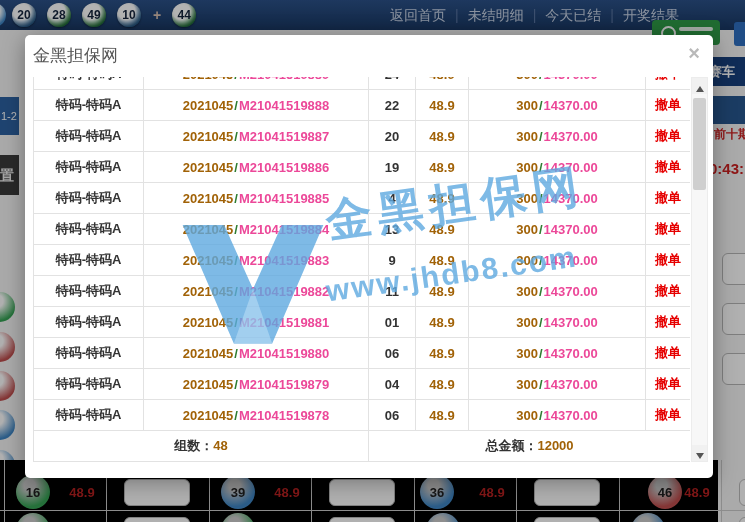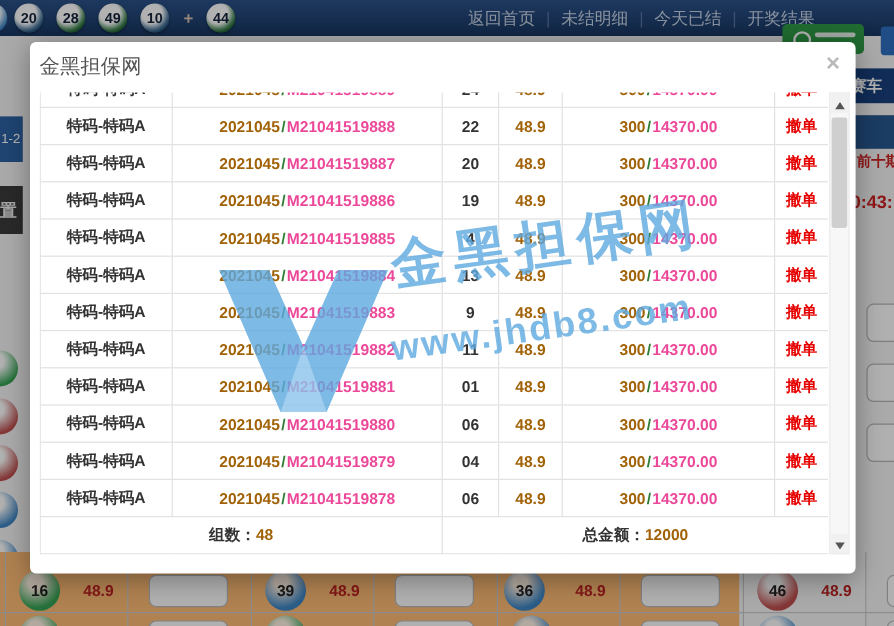--- a/index.html
+++ b/index.html
@@ -39,21 +39,21 @@
   .countdown{position:absolute;left:709px;top:160px;width:36px;overflow:hidden;
     color:#cc2222;font-size:15px;font-weight:bold;white-space:nowrap}
   .right-input{position:absolute;left:722px;width:30px;height:30px;border:1px solid #b5b5b5;
     border-radius:6px;background:#fdfdfd}
   .left-tab{position:absolute;left:0;top:97px;width:19px;height:38px;background:#2d62a3;
     color:#fff;font-size:11px;line-height:38px;text-align:left;padding-left:1px;box-sizing:border-box}
   .left-widget{position:absolute;left:0;top:155px;width:19px;height:40px;background:#3c3c3c;
     color:#eee;font-size:14px;font-weight:bold;line-height:40px}
   .pball{position:absolute;left:-15px;width:30px;height:30px;border-radius:50%}
   
-  .bet-grid{position:absolute;left:0;top:460px;width:616px;height:62px;background:#fdba74}
+  .bet-grid{position:absolute;left:0;top:460px;width:718px;height:62px;background:#000000}
   .vline{position:absolute;top:0;width:1px;height:62px;background:#c9c9c9}
   .hline{position:absolute;left:0;top:50px;width:745px;height:1px;background:#c9c9c9}
   .bg-ball{position:absolute;width:34px;height:34px;border-radius:50%;
     display:flex;align-items:center;justify-content:center;font-size:13px;font-weight:bold;color:#222}
   .bg-odds{position:absolute;width:44px;text-align:center;color:#b22;font-size:13px;font-weight:bold}
   .bg-input{position:absolute;width:64px;height:25px;border:1px solid #b9b9b9;border-radius:6px;background:#fcfcfc}
   
   .overlay{position:absolute;inset:0;background:rgba(0,0,0,.30);z-index:5}
   
   .modal{position:absolute;left:25px;top:35px;width:688px;height:443px;background:#fff;
@@ -134,21 +134,21 @@
       <div class="hline"></div>
       <div class="bg-ball" style="left:16px;top:15px;background:radial-gradient(circle at 40% 30%, rgba(255,255,255,.8) 18%, #37a355 68%)">16</div>
           <div class="bg-odds" style="left:60px;top:25px">48.9</div>
           <div class="bg-input" style="left:124px;top:19px"></div>
       <div class="bg-ball" style="left:221px;top:15px;background:radial-gradient(circle at 40% 30%, rgba(255,255,255,.8) 18%, #3f86c4 68%)">39</div>
           <div class="bg-odds" style="left:265px;top:25px">48.9</div>
           <div class="bg-input" style="left:329px;top:19px"></div>
       <div class="bg-ball" style="left:420px;top:15px;background:radial-gradient(circle at 40% 30%, rgba(255,255,255,.8) 18%, #3f86c4 68%)">36</div>
           <div class="bg-odds" style="left:470px;top:25px">48.9</div>
           <div class="bg-input" style="left:534px;top:19px"></div>
-      <div class="bg-ball" style="left:631px;top:15px;background:radial-gradient(circle at 40% 30%, rgba(255,255,255,.8) 18%, #bf4f4f 68%)">46</div>
+      <div class="bg-ball" style="left:648px;top:15px;background:radial-gradient(circle at 40% 30%, rgba(255,255,255,.8) 18%, #bf4f4f 68%)">46</div>
           <div class="bg-odds" style="left:675px;top:25px">48.9</div>
           <div class="bg-input" style="left:739px;top:19px"></div>
       <div class="bg-ball" style="left:16px;top:53px;background:radial-gradient(circle at 40% 30%, rgba(255,255,255,.8) 18%, #37a355 68%)">17</div>
 
           <div class="bg-input" style="left:124px;top:57px"></div>
       <div class="bg-ball" style="left:221px;top:53px;background:radial-gradient(circle at 40% 30%, rgba(255,255,255,.8) 18%, #37a355 68%)">27</div>
 
           <div class="bg-input" style="left:329px;top:57px"></div>
       <div class="bg-ball" style="left:426px;top:53px;background:radial-gradient(circle at 40% 30%, rgba(255,255,255,.8) 18%, #3f86c4 68%)">37</div>
 

